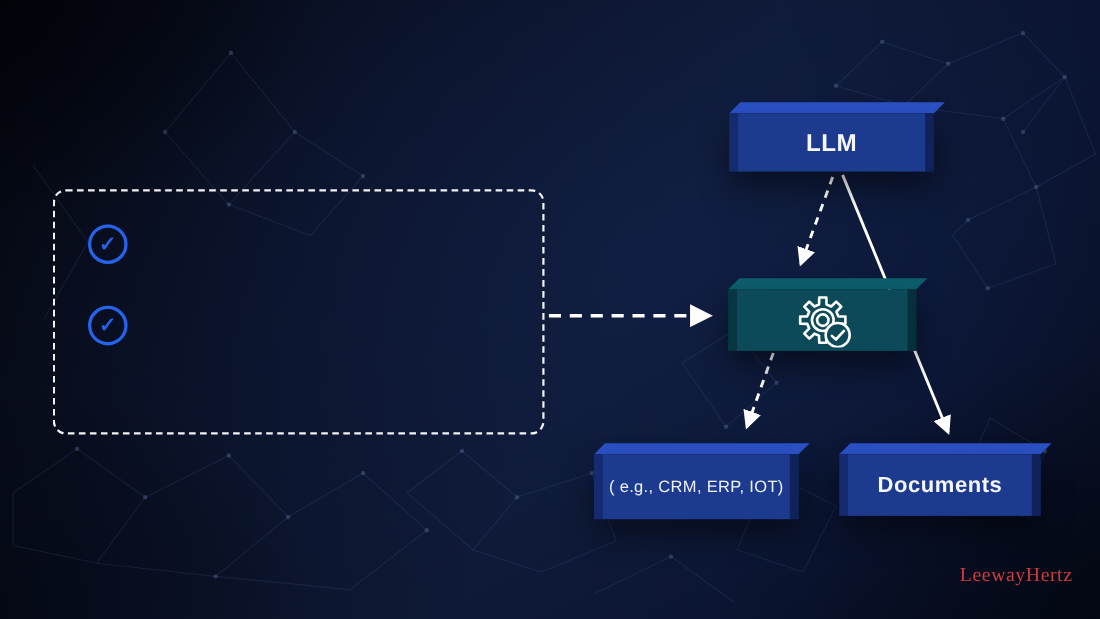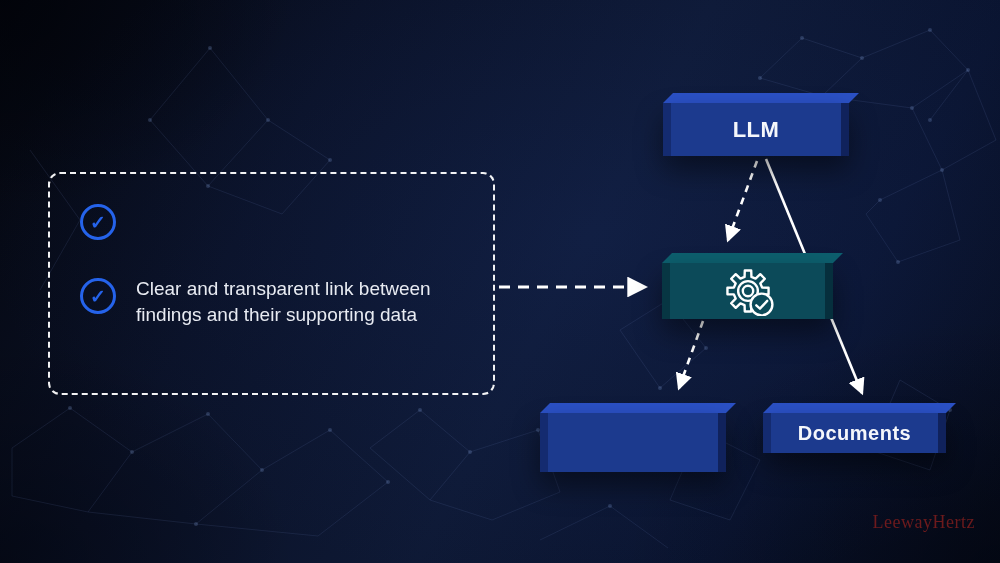--- a/index.html
+++ b/index.html
@@ -60,21 +60,21 @@
     display:flex;align-items:center;justify-content:center;
     font-size:19px;font-weight:bold;margin-right:20px;margin-top:2px;
   }
   .note-text{
     color:#e8ebf2;font-size:19px;line-height:26px;width:335px;
   }
 
   .watermark{
     position:absolute;right:25px;top:512px;
     font-family:"Liberation Serif",serif;font-size:18px;
-    color:#7f1d1d;opacity:0.85;letter-spacing:0.5px;
+    color:#ef4444;opacity:0.85;letter-spacing:0.5px;
   }
 </style>
 </head>
 <body>
 
 <svg id="mesh" class="layer" width="1000" height="563" viewBox="0 0 1000 563">
   <g stroke="rgba(120,150,215,0.12)" stroke-width="1" fill="none">
     <polyline points="760,78 802,38 862,58 822,96 760,78"></polyline>
     <polyline points="862,58 930,30 968,70 912,108 822,96"></polyline>
     <polyline points="930,120 968,70 996,140 942,170 912,108"></polyline>
@@ -143,21 +143,20 @@
 <div class="note">
   <div class="note-item">
     <div class="check-circle">
       <span>✓</span>
     </div>
   </div>
   <div class="note-item">
     <div class="check-circle">
       <span>✓</span>
     </div>
-    <div class="note-text">Clear and transparent link between findings and their supporting data</div>
   </div>
 </div>
 
 <div class="box3d blue node" style="left:663px;top:103px;width:186px;height:53px;">
   <div class="topface"></div>
   <div class="front">
     <div class="node-title">LLM</div>
   </div>
   <div class="sideL"></div>
   <div class="sideR"></div>
@@ -180,26 +179,27 @@
       </g>
     </svg>
   </div>
   <div class="sideL"></div>
   <div class="sideR"></div>
 </div>
 
 <div class="box3d blue node" style="left:540px;top:413px;width:186px;height:59px;">
   <div class="topface"></div>
   <div class="front">
-  </div>
-  <div class="sideL"></div>
-  <div class="sideR"></div>
-</div>
-
-<div class="box3d blue node" style="left:763px;top:413px;width:183px;height:40px;">
+    <div class="node-sub">( e.g., CRM, ERP, IOT)</div>
+  </div>
+  <div class="sideL"></div>
+  <div class="sideR"></div>
+</div>
+
+<div class="box3d blue node" style="left:763px;top:413px;width:183px;height:56px;">
   <div class="topface"></div>
   <div class="front">
     <div class="node-title" style="font-size:20px;">Documents</div>
   </div>
   <div class="sideL"></div>
   <div class="sideR"></div>
 </div>
 
 <div class="watermark">LeewayHertz</div>
 

